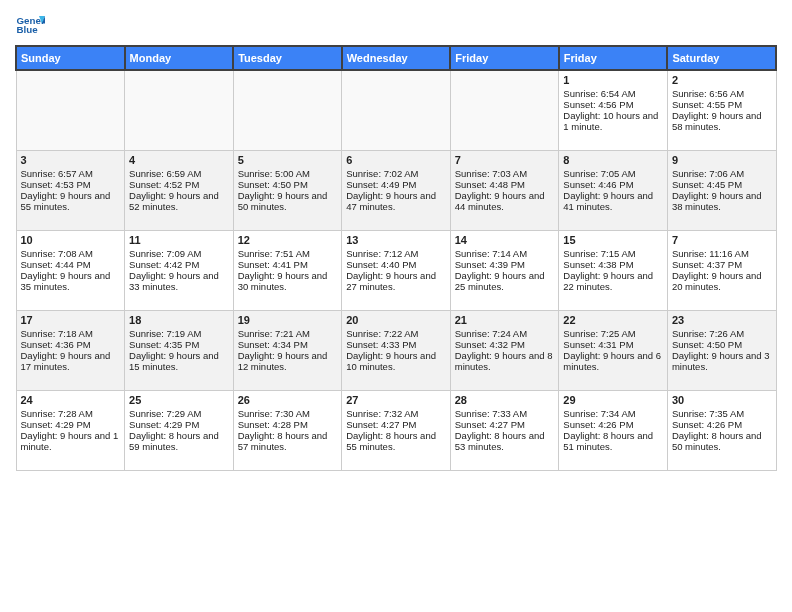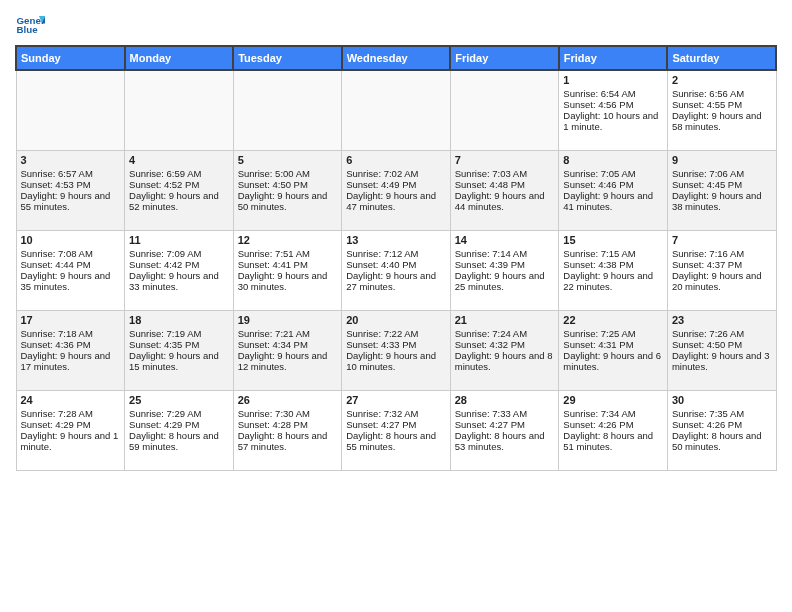--- a/index.html
+++ b/index.html
@@ -206,21 +206,21 @@
             <div>Daylight: 9 hours and 25 minutes.</div>
           </td>
           <td>
             <span class="day-num">15</span>
             <div>Sunrise: 7:15 AM</div>
             <div>Sunset: 4:38 PM</div>
             <div>Daylight: 9 hours and 22 minutes.</div>
           </td>
           <td>
             <span class="day-num">7</span>
-            <div>Sunrise: 7:16 AM</div>
+            <div>Sunrise: 11:16 AM</div>
             <div>Sunset: 4:37 PM</div>
             <div>Daylight: 9 hours and 20 minutes.</div>
           </td>
         </tr>
         <tr>
           <td>
             <span class="day-num">17</span>
             <div>Sunrise: 7:18 AM</div>
             <div>Sunset: 4:36 PM</div>
             <div>Daylight: 9 hours and 17 minutes.</div>

